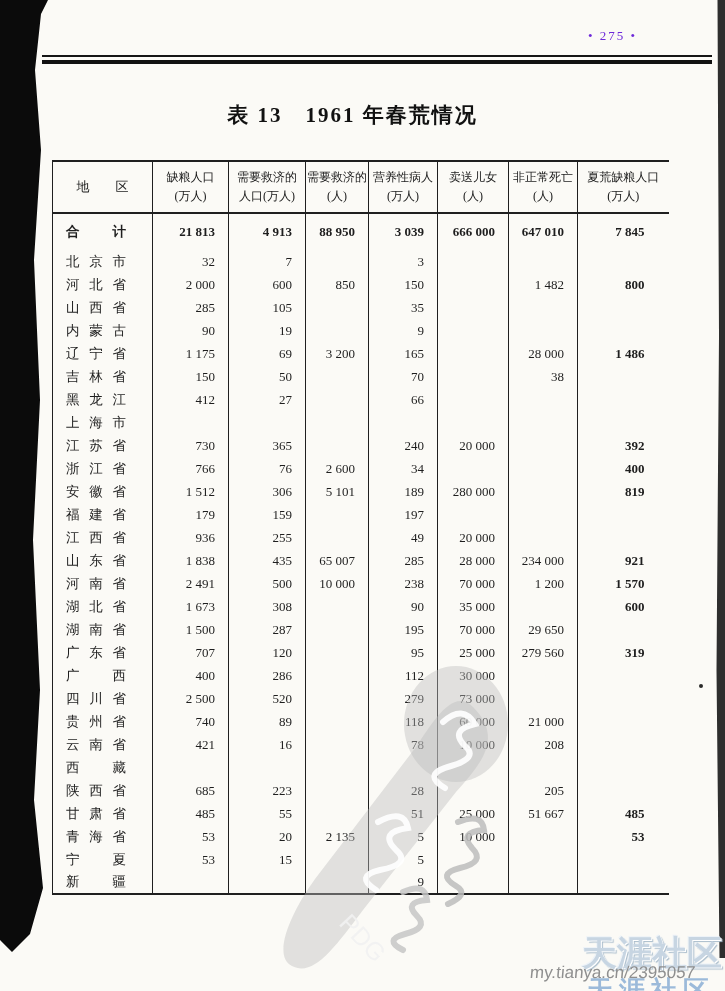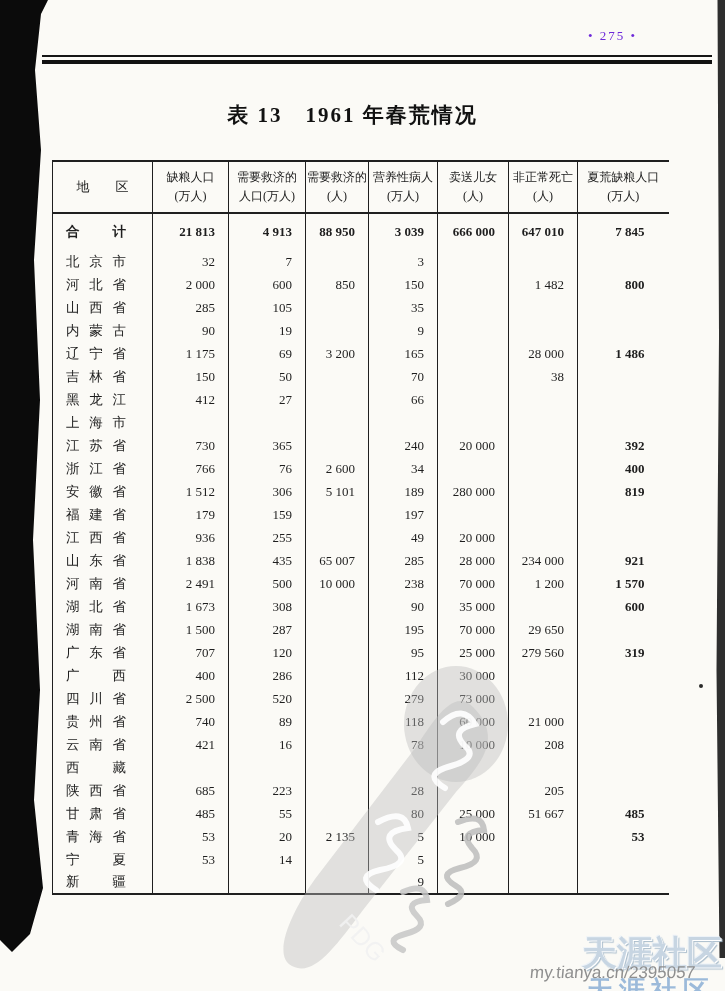--- a/index.html
+++ b/index.html
@@ -505,21 +505,21 @@
           <td class="region-cell">
             <span class="region">
               <span>甘</span>
               <span>肃</span>
               <span>省</span>
             </span>
           </td>
           <td class="num">485</td>
           <td class="num">55</td>
           <td class="num"></td>
-          <td class="num">80</td>
+          <td class="num">51</td>
           <td class="num">25 000</td>
           <td class="num">51 667</td>
           <td class="num">485</td>
         </tr>
         <tr>
           <td class="region-cell">
             <span class="region">
               <span>青</span>
               <span>海</span>
               <span>省</span>
@@ -534,21 +534,21 @@
           <td class="num">53</td>
         </tr>
         <tr>
           <td class="region-cell">
             <span class="region">
               <span>宁</span>
               <span>夏</span>
             </span>
           </td>
           <td class="num">53</td>
-          <td class="num">14</td>
+          <td class="num">15</td>
           <td class="num"></td>
           <td class="num">5</td>
           <td class="num"></td>
           <td class="num"></td>
           <td class="num"></td>
         </tr>
         <tr>
           <td class="region-cell">
             <span class="region">
               <span>新</span>

